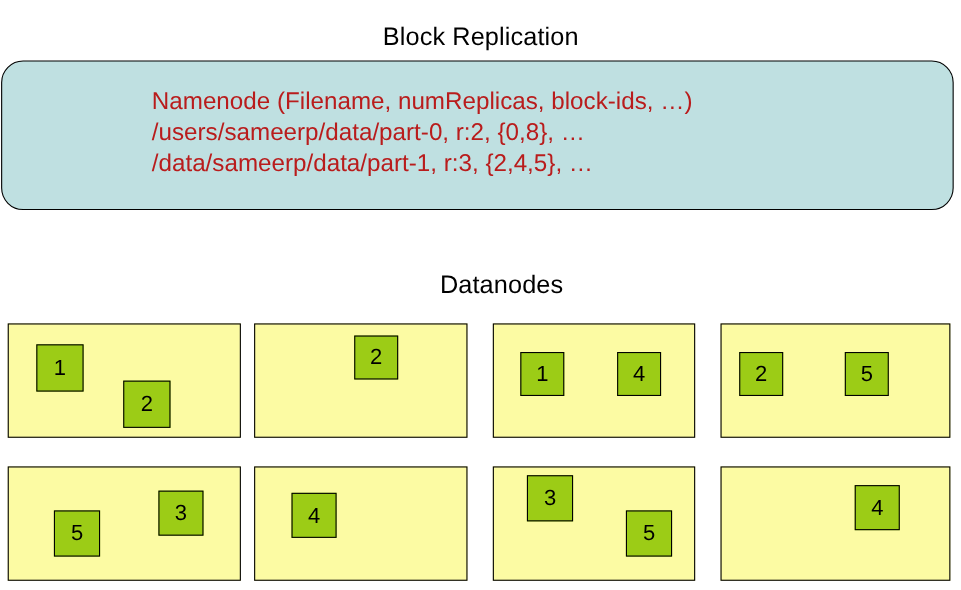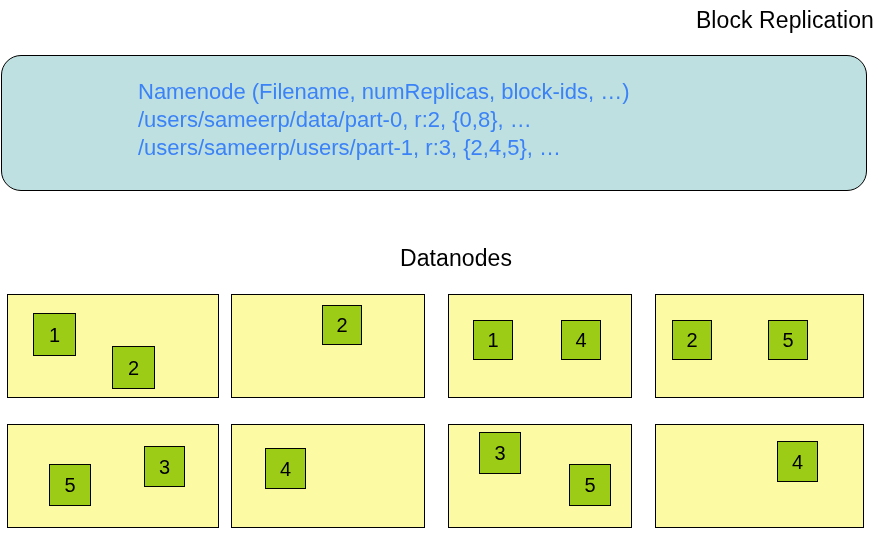--- a/index.html
+++ b/index.html
@@ -21,40 +21,40 @@
     position: absolute;
     left: 0;
     width: 874px;
     text-align: center;
     color: #000000;
     font-size: 23px;
     font-weight: 400;
     letter-spacing: 0.1px;
     white-space: nowrap;
   }
-  #diagram-title { top: 7px; text-align: right; }
+  #diagram-title { top: 20px; }
   #datanodes-title { top: 245px; margin-left: 19px; }
 
   
   #namenode-box {
     position: absolute;
     left: 1px;
     top: 55px;
     width: 866px;
     height: 136px;
     background: #bfe0e1;
     border: 1.6px solid #000000;
     border-radius: 20px;
     box-sizing: border-box;
   }
   #namenode-lines {
     position: absolute;
     left: 138px;
     top: 78px;
-    color: #3b82f6;
+    color: #b91c1c;
     font-size: 22px;
     line-height: 28px;
     white-space: nowrap;
   }
   #namenode-lines .nn-line { display: block; }
 
   
   .datanode {
     position: absolute;
     background: #fcfba3;
@@ -82,21 +82,21 @@
 <div id="canvas">
 
   <div class="title" id="diagram-title">Block Replication</div>
 
   <div id="namenode-box">
   </div>
 
   <div id="namenode-lines">
     <span class="nn-line">Namenode (Filename, numReplicas, block-ids, …)</span>
     <span class="nn-line">/users/sameerp/data/part-0, r:2, {0,8}, …</span>
-    <span class="nn-line">/users/sameerp/users/part-1, r:3, {2,4,5}, …</span>
+    <span class="nn-line">/data/sameerp/data/part-1, r:3, {2,4,5}, …</span>
   </div>
 
   <div class="title" id="datanodes-title">Datanodes</div>
 
   <div id="datanode-layer">
       <div class="datanode" style="left: 7px; top: 294px; width: 212px; height: 104px;"></div>
       <div class="block" style="left: 33px; top: 313px; width: 43px; height: 43px;">1</div>
       <div class="block" style="left: 112px; top: 346px; width: 43px; height: 43px;">2</div>
       <div class="datanode" style="left: 231px; top: 294px; width: 194px; height: 104px;"></div>
       <div class="block" style="left: 322px; top: 305px; width: 40px; height: 40px;">2</div>

